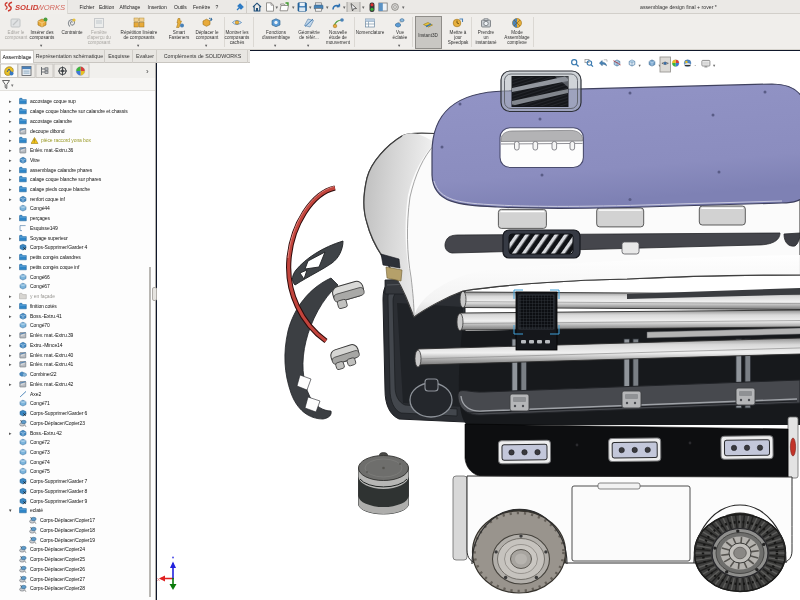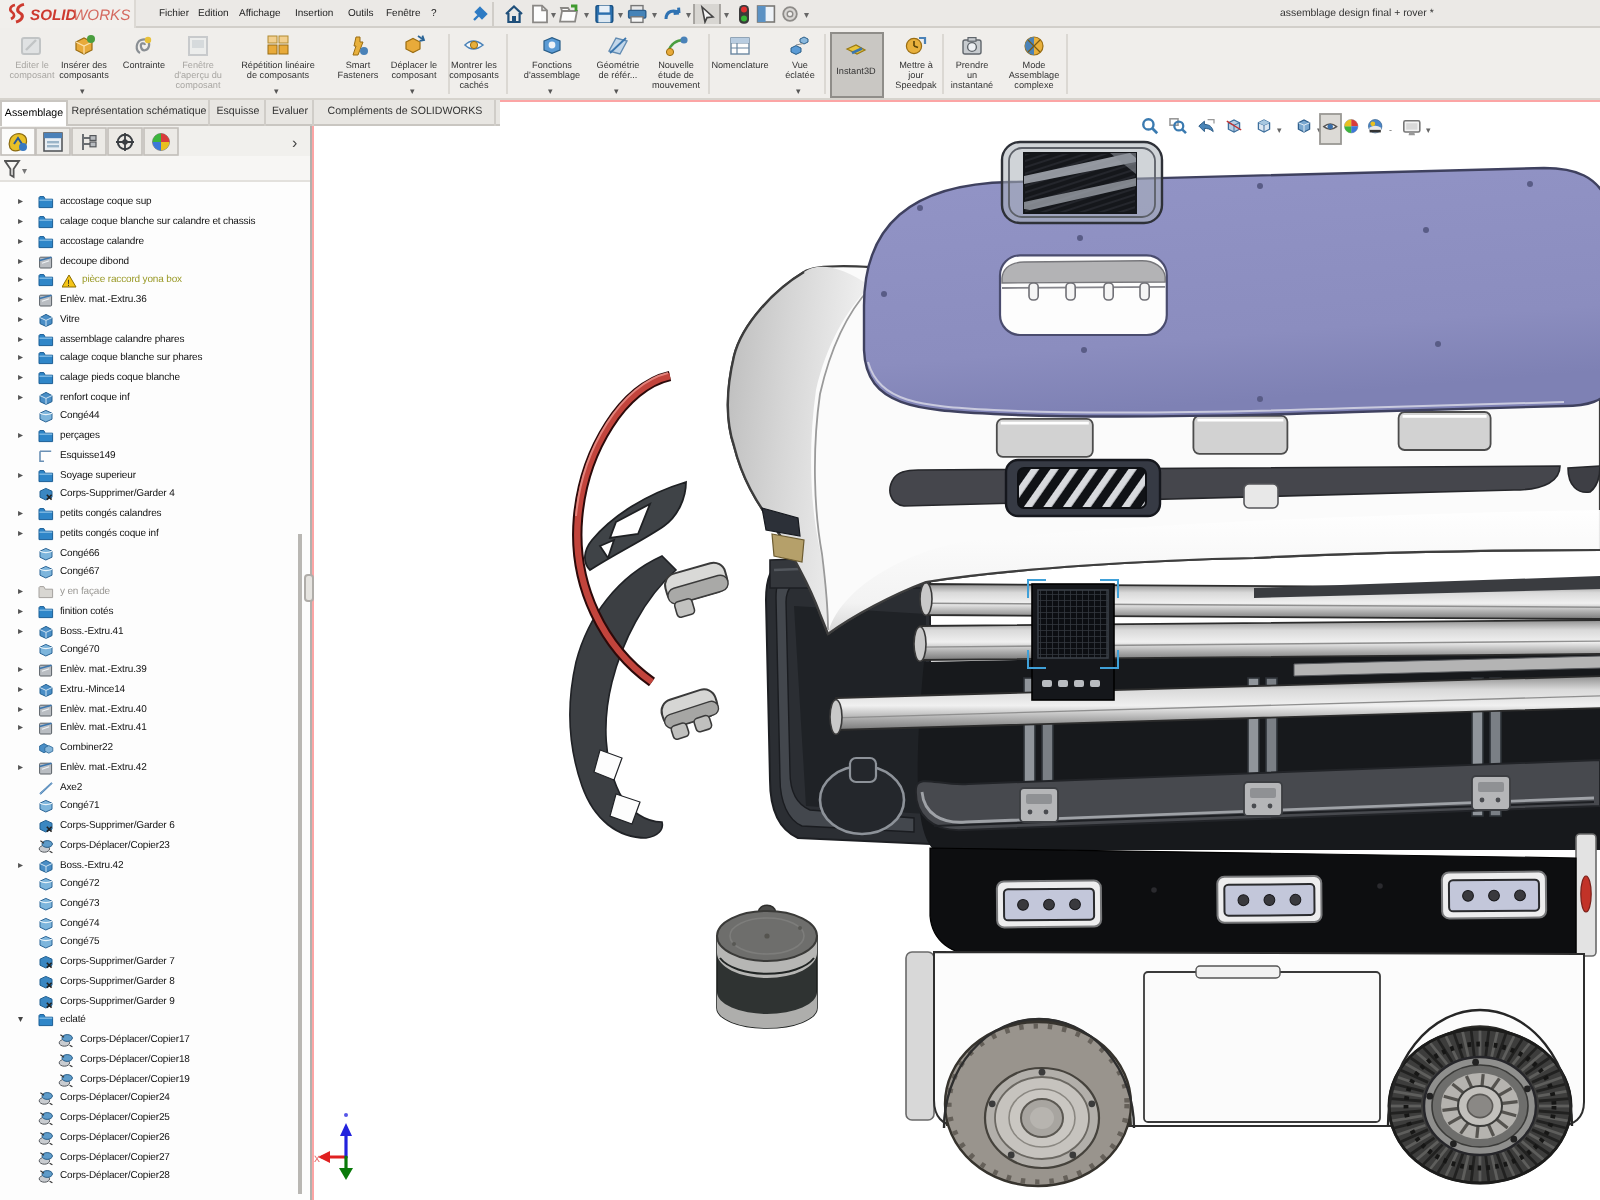--- a/index.html
+++ b/index.html
@@ -1,16 +1,16 @@
 <!DOCTYPE html>
 <html><head><meta charset="utf-8">
 <style>
 *{margin:0;padding:0;box-sizing:border-box;}
 html,body{width:800px;height:600px;overflow:hidden;font-family:"Liberation Sans",sans-serif;}
-#app{position:relative;width:800px;height:600px;background:#fca5a5;}
+#app{position:relative;width:800px;height:600px;background:#0f172a;}
 .abs{position:absolute;}
 
 #titlebar{position:absolute;left:0;top:0;width:800px;height:14px;background:#ebe9e6;border-bottom:1px solid #d2cfca;}
 #logo{position:absolute;left:0;top:0;width:68px;height:14px;background:#f1efec;border-right:1px solid #dcd9d4;}
 .menu{position:absolute;top:4px;font-size:5px;color:#222;}
 #ttext{position:absolute;top:4px;left:640px;font-size:5.2px;color:#333;}
 
 #ribbon{position:absolute;left:0;top:14px;width:800px;height:36px;background:#f0eeeb;border-bottom:1px solid #d6d3cd;}
 .rbtn{position:absolute;top:1px;height:34px;text-align:center;font-size:4.6px;line-height:5.1px;color:#333;}
 .rbtn .ric{display:block;margin:2px auto 1px auto;}

